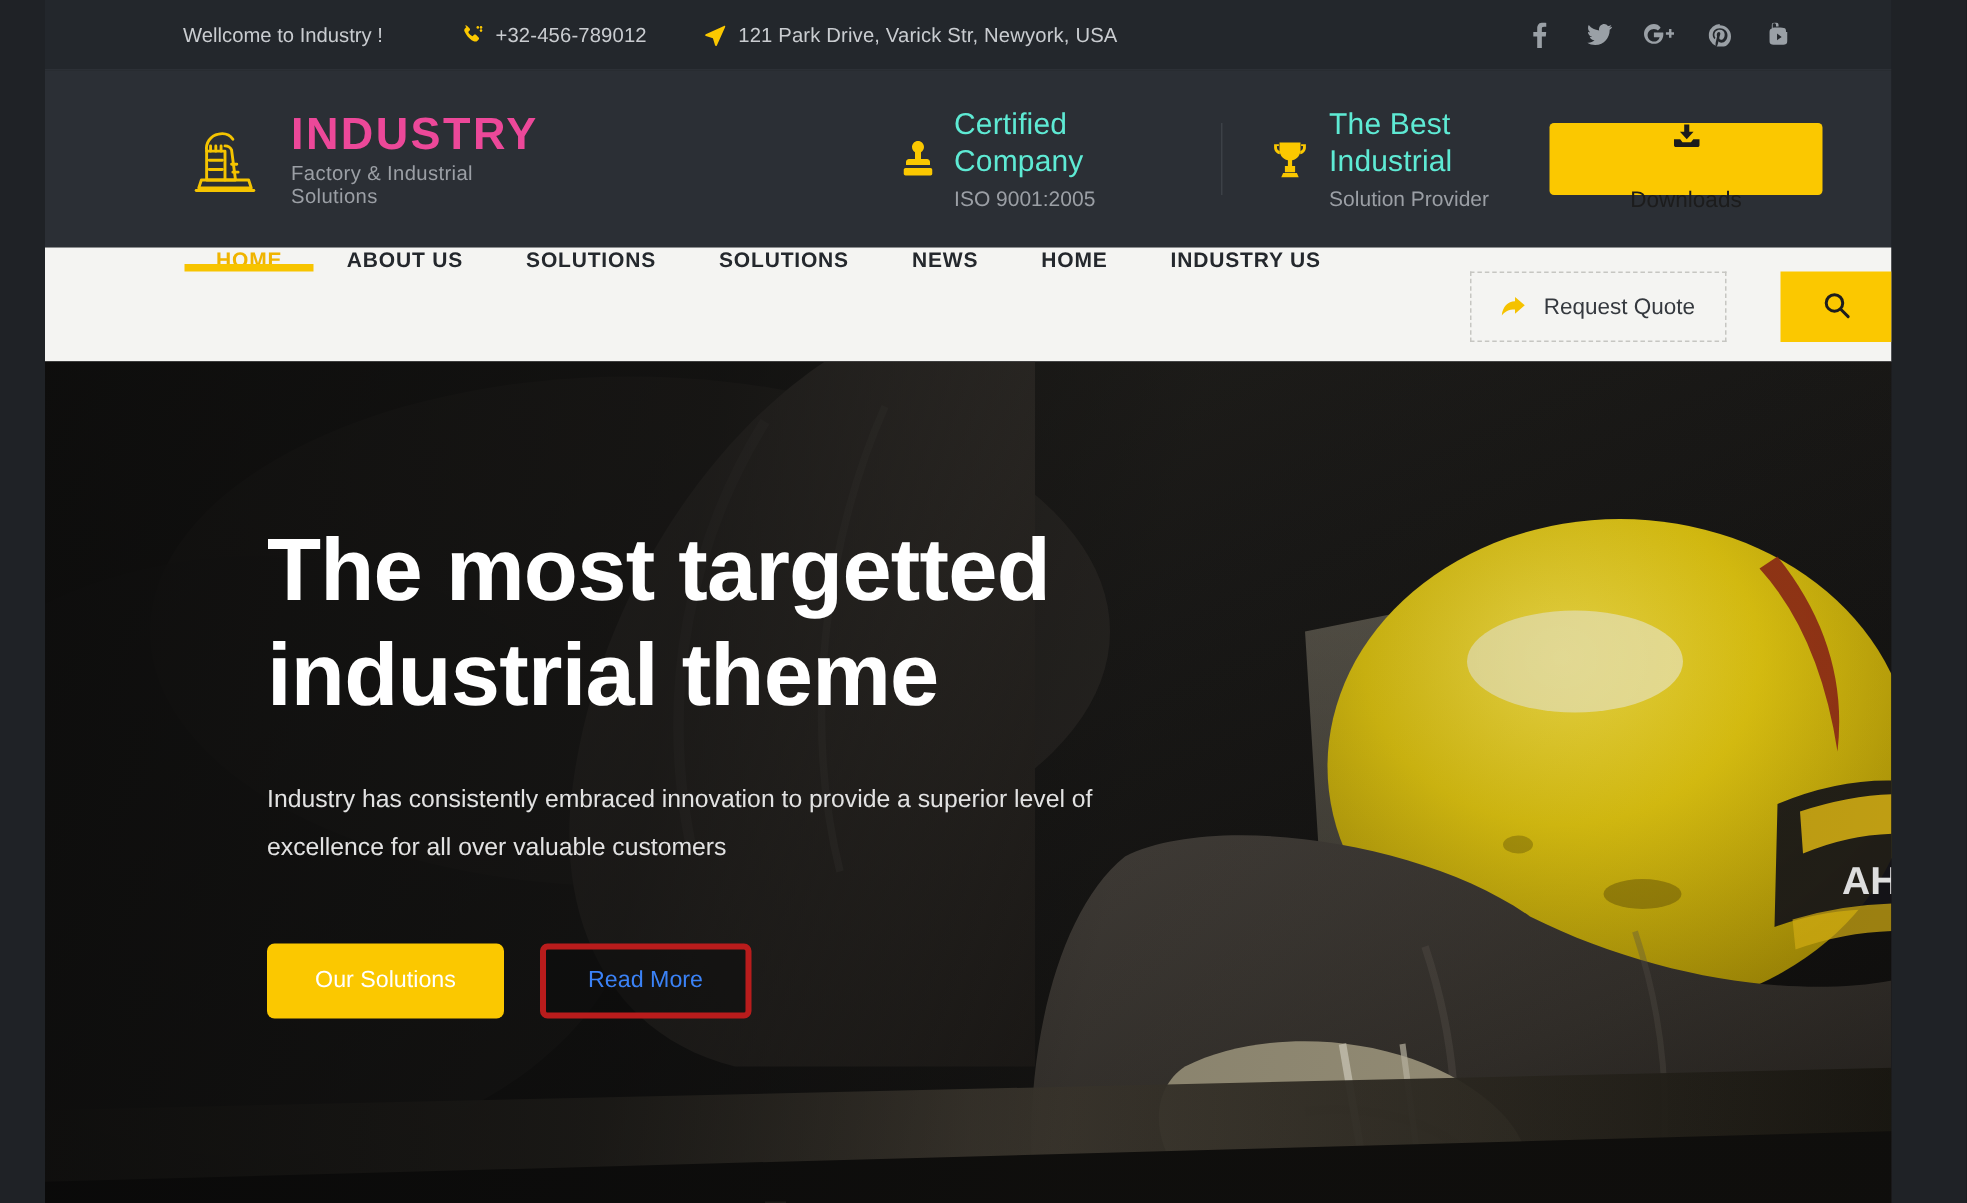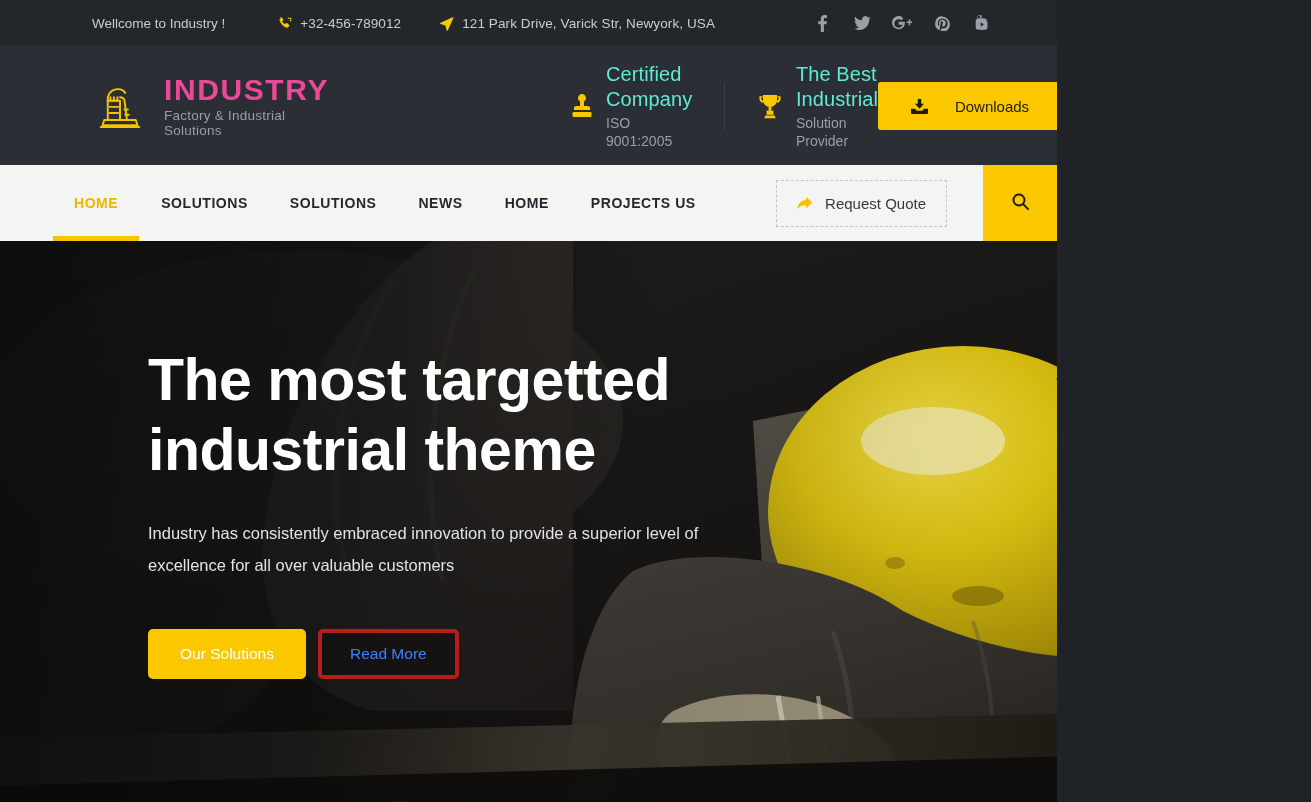--- a/index.html
+++ b/index.html
@@ -3,21 +3,21 @@
 <meta charset="utf-8">
 <title>Industry — Factory &amp; Industrial Solutions</title>
 <style>
   * { box-sizing: border-box; margin: 0; padding: 0; }
   html, body {
     width: 1311px; height: 802px;
     overflow: hidden;
     font-family: "Liberation Sans", sans-serif;
     background: #1f2226;
   }
-  .page { position: relative; width: 1057px; height: 802px; overflow: hidden; }
+  .page { position: relative; width: 1231px; height: 802px; overflow: hidden; margin-left: 30px; }
 
   
   .topbar {
     height: 47px;
     background: #23272c;
     display: flex;
     align-items: center;
     padding: 0 55px 0 92px;
     border-bottom: 1px solid #2c3036;
   }
@@ -76,36 +76,38 @@
   .hdivider { width: 1px; height: 48px; background: #3c4147; margin: 0 32px; }
 
   .btn-downloads {
     margin-left: auto;
     background: #fbc800;
     color: #1c1c1c;
     border: none;
     height: 48px;
     min-width: 182px;
     border-radius: 3px;
-    display: flex; align-items: center; justify-content: center; gap: 26px;
+    display: flex; align-items: center; gap: 26px;
     font-size: 15px;
     font-weight: 500;
     cursor: pointer;
     padding: 0 22px;
+    flex-direction: column;
   }
   .btn-downloads .dl-ico { display: flex; align-items: center; }
 
   
   .navbar {
     height: 76px;
     background: #f4f4f2;
     display: flex;
     align-items: stretch;
-    padding-left: 52px;
+    padding-left: 92px;
     position: relative;
+    flex-direction: column;
   }
   .menu { display: flex; align-items: stretch; }
   .menu-item {
     display: flex; align-items: center;
     padding: 0 21px;
     font-size: 14px;
     font-weight: bold;
     letter-spacing: .55px;
     color: #24282d;
     cursor: pointer;
@@ -173,21 +175,21 @@
     max-width: 600px;
   }
   .hero-sub {
     color: #e2e2e2;
     font-size: 16.5px;
     line-height: 1.95;
     margin-top: 32px;
     max-width: 620px;
     font-weight: 400;
   }
-  .hero-actions { display: flex; align-items: center; gap: 12px; margin-top: 48px; }
+  .hero-actions { display: flex; align-items: center; gap: 24px; margin-top: 48px; }
   .btn-solutions {
     background: #fbc800;
     color: #ffffff;
     border: none;
     height: 50px;
     padding: 0 28px;
     border-radius: 5px;
     font-size: 15.5px;
     cursor: pointer;
     min-width: 158px;
@@ -323,25 +325,26 @@
           <path d="M1 11.5h4.4l1.6 2.1h6l1.6-2.1H19v4.2c0 .8-.6 1.3-1.3 1.3H2.3c-.7 0-1.3-.5-1.3-1.3v-4.2z"></path>
         </svg>
       </span>
       <span>Downloads</span>
     </button>
   </div>
 
   <div class="navbar">
     <nav class="menu">
       <span class="menu-item active">HOME</span>
+      <span class="menu-item">ABOUT US</span>
       <span class="menu-item">SOLUTIONS</span>
       <span class="menu-item">SOLUTIONS</span>
       <span class="menu-item">NEWS</span>
       <span class="menu-item">HOME</span>
-      <span class="menu-item">PROJECTS US</span>
+      <span class="menu-item">INDUSTRY US</span>
     </nav>
 
     <div class="nav-right">
       <button class="btn-quote">
         <span class="q-ico">
           <svg width="16" height="13" viewBox="0 0 17 14" fill="currentColor">
             <path d="M9.6 0v3.1C4.4 3.4.9 6.6 0 13.4c2.2-3.1 5-4.5 9.6-4.5V12l7-6-7-6z"></path>
           </svg>
         </span>
         <span>Request Quote</span>

